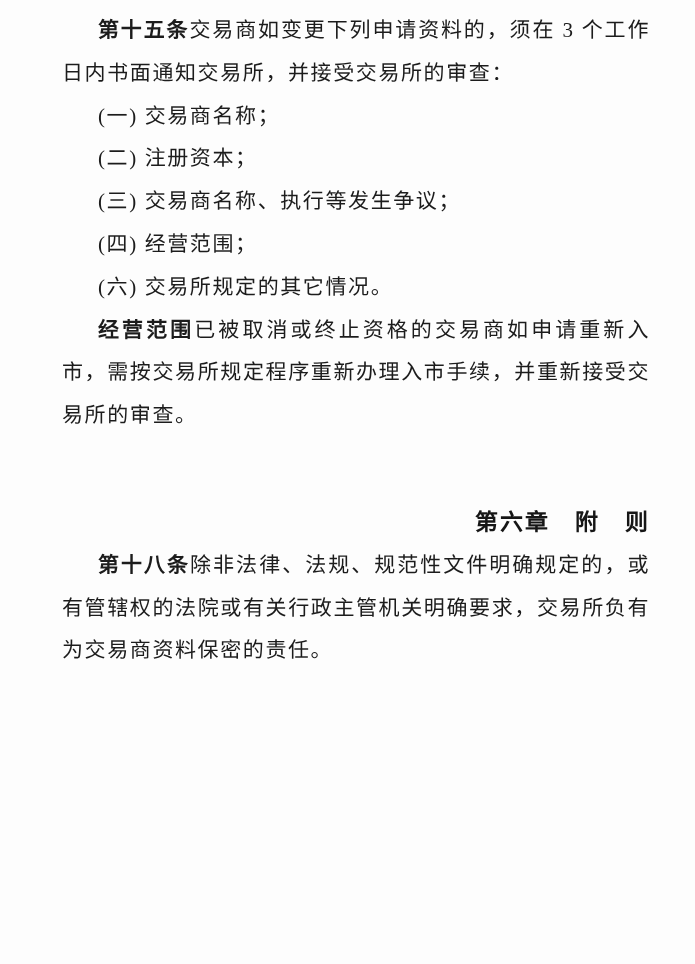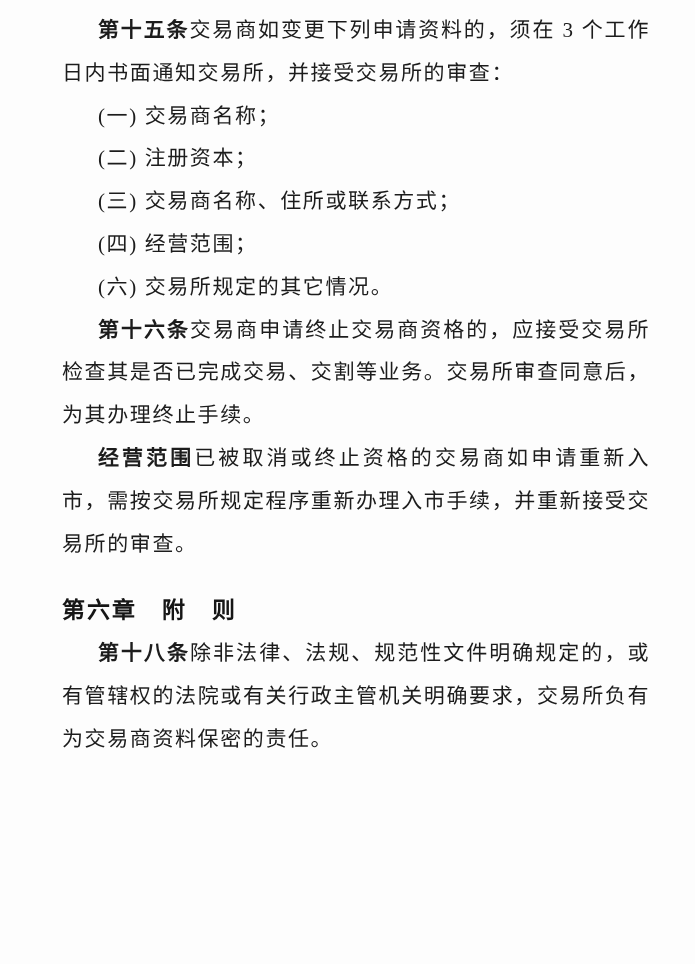--- a/index.html
+++ b/index.html
@@ -26,50 +26,49 @@
     text-indent: 36px;
     text-align: justify;
     text-justify: inter-ideograph;
   }
   .term {
     font-family: "Liberation Sans", "DejaVu Sans", sans-serif;
     font-weight: 700;
     letter-spacing: 1.6px;
   }
   .chapter {
-    margin: 24px 0 0 0;
+    margin: 64px 0 0 0;
     width: 588px;
     font-family: "Liberation Sans", "DejaVu Sans", sans-serif;
     font-weight: 700;
     font-size: 23px;
     letter-spacing: 2px;
     line-height: 42.8px;
-    text-align: left;
+    text-align: right;
     color: #161616;
   }
 </style>
 </head>
 <body>
 
 <div class="page">
 
   <p class="para"><span class="term">第十五条</span><span>交易商如变更下列申请资料的，须在 3 个工作日内书面通知交易所，并接受交易所的审查：</span></p>
 
   <p class="para"><span>(一) 交易商名称；</span></p>
 
   <p class="para"><span>(二) 注册资本；</span></p>
 
-  <p class="para"><span>(三) 交易商名称、住所或联系方式；</span></p>
+  <p class="para"><span>(三) 交易商名称、执行等发生争议；</span></p>
 
   <p class="para"><span>(四) 经营范围；</span></p>
 
 
   <p class="para"><span>(六) 交易所规定的其它情况。</span></p>
 
-  <p class="para"><span class="term">第十六条</span><span>交易商申请终止交易商资格的，应接受交易所检查其是否已完成交易、交割等业务。交易所审查同意后，为其办理终止手续。</span></p>
 
   <p class="para"><span class="term">经营范围</span><span>已被取消或终止资格的交易商如申请重新入市，需按交易所规定程序重新办理入市手续，并重新接受交易所的审查。</span></p>
 
   <h2 class="chapter">第六章　附　则</h2>
 
   <p class="para"><span class="term">第十八条</span><span>除非法律、法规、规范性文件明确规定的，或有管辖权的法院或有关行政主管机关明确要求，交易所负有为交易商资料保密的责任。</span></p>
 
 
 </div>
 

